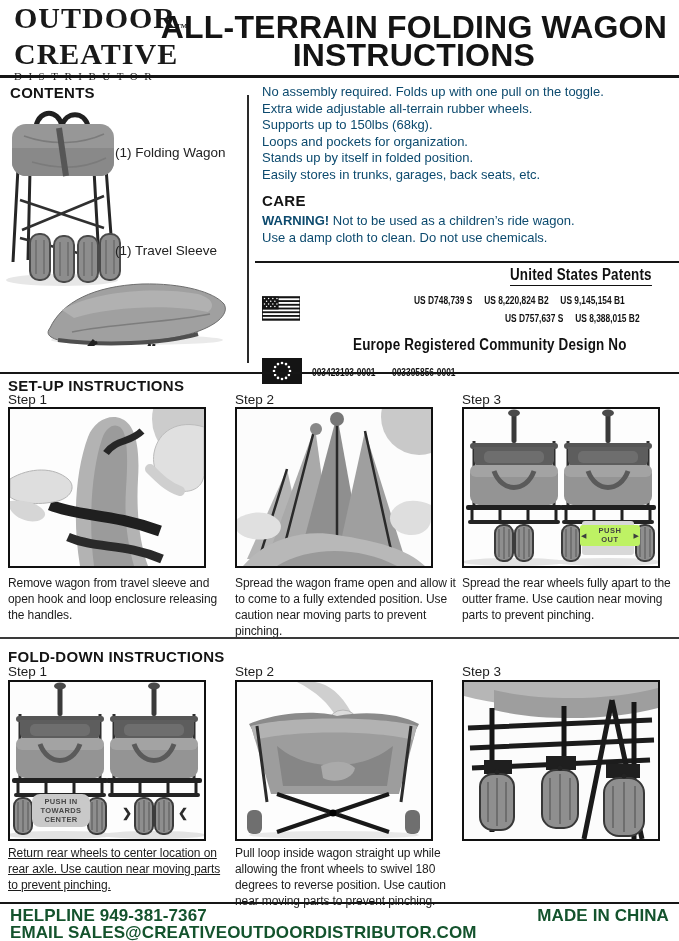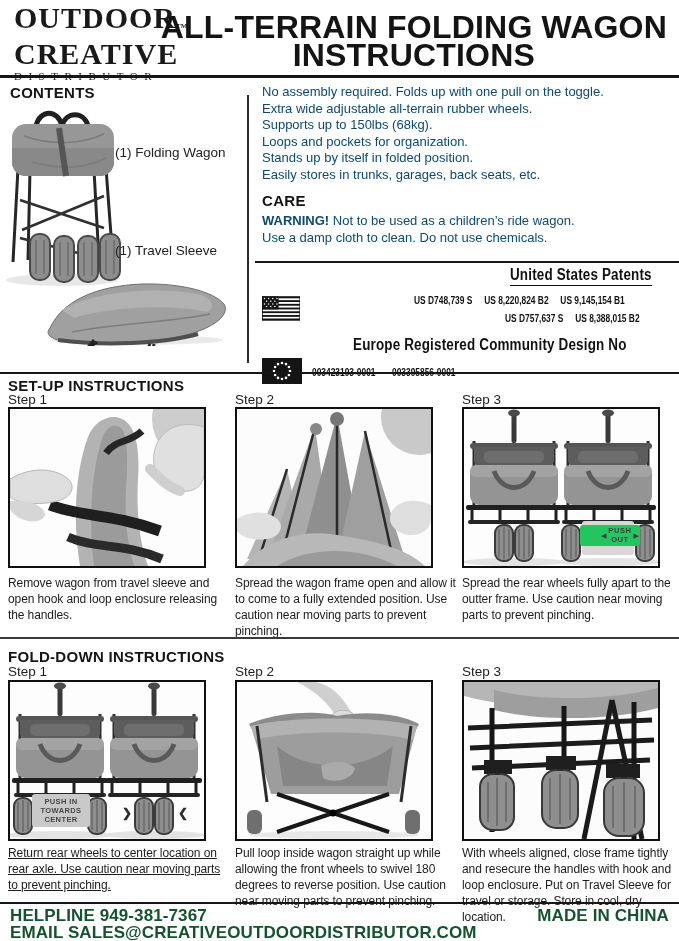--- a/index.html
+++ b/index.html
@@ -38,25 +38,25 @@
   .pat-row span{margin-right:14px;}
   .eu-num{font-size:10px;font-weight:bold;line-height:13px;}
   .eu-block{margin-top:10px;}
 
   
   .step-label{position:absolute;font-size:13.5px;color:#1d1d1d;}
   .step-box{position:absolute;width:194px;height:157px;border:2px solid #101010;background:#fff;overflow:hidden;}
   .caption{position:absolute;width:221px;font-size:12px;line-height:16px;letter-spacing:-.1px;color:#1c1c1c;margin:0;}
 
   .push-out-plate{position:absolute;left:116px;top:116px;width:58px;display:flex;align-items:center;
-                  justify-content:flex-end;background:#22c55e;border-radius:3px;padding:2px 1px;gap:2px;}
+                  justify-content:space-between;background:#bef264;border-radius:3px;padding:2px 1px;gap:2px;}
   .po-arrow{font-size:7px;color:#3d3d3d;}
   .po-text span{display:block;text-align:center;font-size:7.5px;font-weight:bold;
                 letter-spacing:.6px;color:#424242;line-height:8.5px;}
-  .push-in-plate{position:absolute;left:22px;top:112px;width:58px;background:#c9c9c9;border-radius:3px;padding:3px 0;}
+  .push-in-plate{position:absolute;left:22px;top:112px;width:58px;background:#c9c9c9;border-radius:8px;padding:3px 0;}
   .push-in-plate span{display:block;text-align:center;font-size:7.5px;font-weight:bold;
                       letter-spacing:.4px;color:#474747;line-height:9px;}
   .chev{position:absolute;top:124px;font-size:12px;font-weight:bold;color:#2c2c2c;}
   .chev-l{left:112px;} .chev-r{left:168px;}
 
   
   .footer-txt{position:absolute;font-size:17px;font-weight:bold;letter-spacing:.1px;color:#14532d;}
 </style>
 </head>
 <body>
@@ -371,20 +371,19 @@
       </g>
       <path d="M24,100 v40 M33,96 v48 M42,100 v40 M86,96 v42 M96,92 v50 M106,96 v42 M149,104 v42 M160,100 v50 M171,104 v42" stroke="#666" stroke-width="1.6"></path>
       <circle cx="33" cy="90" r="2.5" fill="#222"></circle>
         <circle cx="96" cy="86" r="2.5" fill="#222"></circle>
         <circle cx="160" cy="94" r="2.5" fill="#222"></circle>
     </svg>
   </div>
 
   <p class="caption" style="left:8px;top:845px;text-decoration:underline;">Return rear wheels to center location on rear axle. Use caution near moving parts to prevent pinching.</p>
   <p class="caption" style="left:235px;top:845px;">Pull loop inside wagon straight up while allowing the front wheels to swivel 180 degrees to reverse position. Use caution near moving parts to prevent pinching.</p>
-  <p class="caption" style="left:462px;top:845px;width:218px;">With wheels aligned, close frame tightly and resecure the handles with hook and loop enclosure. Put on Travel Sleeve for travel or storage. Store in cool, dry location.</p>
 
   <div class="rule" style="top:902px;height:2px;"></div>
   <div class="footer-txt" style="left:10px;top:906px;">HELPLINE 949-381-7367</div>
   <div class="footer-txt" style="right:10px;top:906px;">MADE IN CHINA</div>
   <div class="footer-txt" style="left:10px;top:923px;">EMAIL SALES@CREATIVEOUTDOORDISTRIBUTOR.COM</div>
 
 </div>
 
 </body></html>

